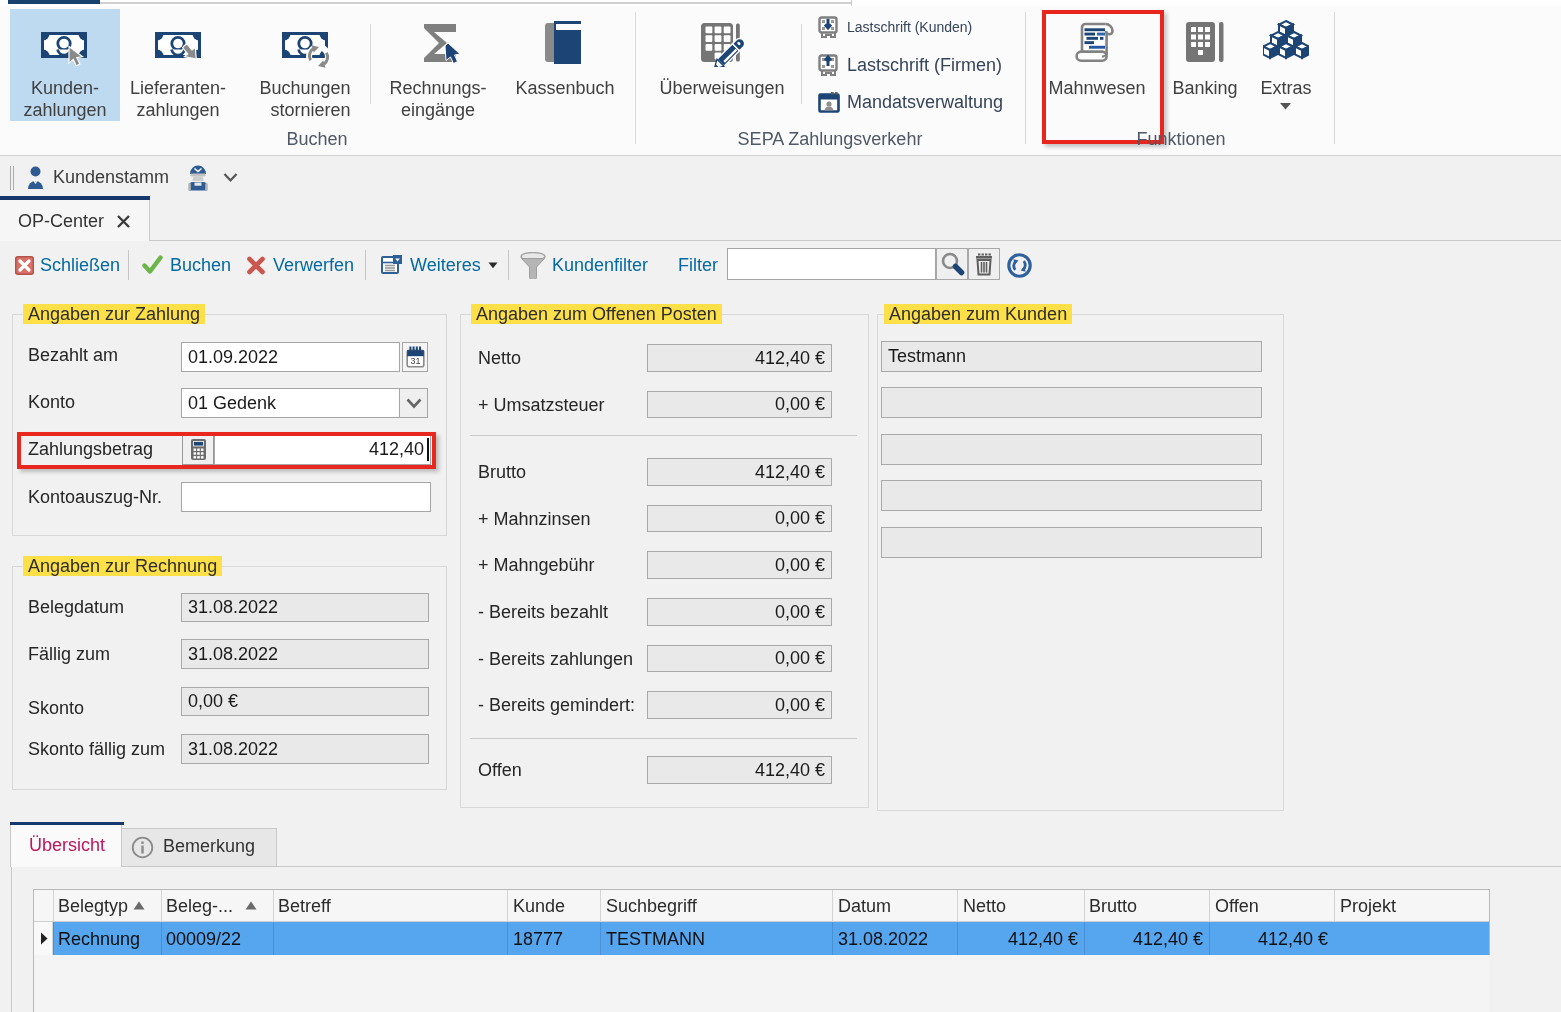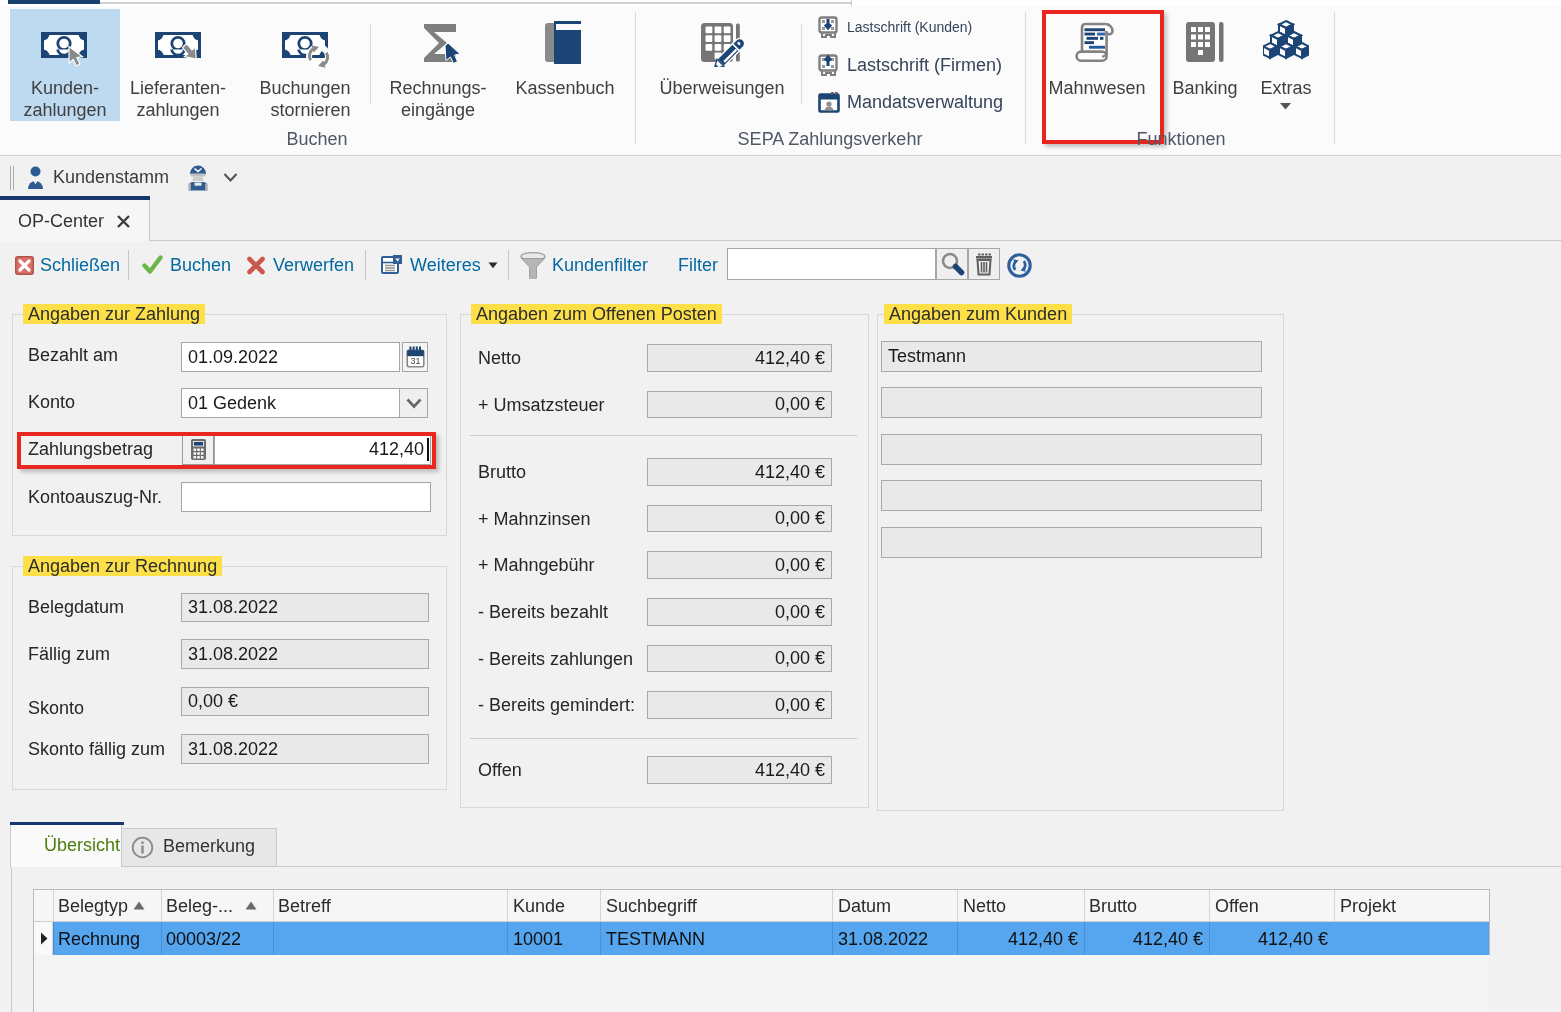--- a/index.html
+++ b/index.html
@@ -407,21 +407,21 @@
 <div class="inp ro" style="left:881px;top:387px;width:381px;height:31px;"></div>
 <div class="inp ro" style="left:881px;top:434px;width:381px;height:31px;"></div>
 <div class="inp ro" style="left:881px;top:480px;width:381px;height:31px;"></div>
 <div class="inp ro" style="left:881px;top:527px;width:381px;height:31px;"></div>
 
 <div class="a" style="left:122px;top:866px;width:1439px;height:1px;background:#c9c9c9;"></div>
 <div class="a" style="left:122px;top:828px;width:155px;height:38px;background:#e7e7e7;border:1px solid #c9c9c9;border-bottom:none;border-left:none;box-sizing:border-box;"></div>
 <div class="lbl" style="left:163px;top:836px;color:#333;">Bemerkung</div>
 <div class="a" style="left:10px;top:825px;width:112px;height:42px;background:#fafafa;border-left:1px solid #c9c9c9;border-right:1px solid #c9c9c9;box-sizing:border-box;"></div>
 <div class="a" style="left:10px;top:822px;width:114px;height:3px;background:#16386c;"></div>
-<div class="lbl" style="left:44px;top:835px;color:#4d7c0f;">Übersicht</div>
+<div class="lbl" style="left:29px;top:835px;color:#be185d;">Übersicht</div>
 <svg class="a" style="left:131px;top:836px;" width="23" height="23" viewBox="0 0 23 23">
  <circle cx="11.5" cy="11.5" r="9.8" fill="none" stroke="#8a8a8a" stroke-width="1.8"></circle>
  <rect x="10.3" y="5.5" width="2.4" height="2.4" fill="#8a8a8a"></rect>
  <rect x="10.3" y="9.5" width="2.4" height="8" fill="#8a8a8a"></rect>
 </svg>
 
 <div class="a" style="left:11px;top:867px;width:1px;height:145px;background:#c9c9c9;"></div>
 <div class="a" style="left:33px;top:889px;width:1457px;height:1px;background:#b9b9b9;"></div>
 <div class="a" style="left:33px;top:889px;width:1px;height:123px;background:#b9b9b9;"></div>
 <div class="a" style="left:1489px;top:889px;width:1px;height:66px;background:#b9b9b9;"></div>
@@ -451,22 +451,22 @@
 <div class="hdr" style="left:606px;">Suchbegriff</div>
 <div class="hdr" style="left:838px;">Datum</div>
 <div class="hdr" style="left:963px;">Netto</div>
 <div class="hdr" style="left:1089px;">Brutto</div>
 <div class="hdr" style="left:1215px;">Offen</div>
 <div class="hdr" style="left:1340px;">Projekt</div>
 
 <div class="a" style="left:34px;top:922px;width:19px;height:33px;background:#f9f9f9;border-right:1px solid #d4d4d4;box-sizing:border-box;"></div>
 <div class="a" style="left:53px;top:922px;width:1436px;height:33px;background:#55a5ef;"></div>
 <div class="cell" style="left:58px;">Rechnung</div>
-<div class="cell" style="left:166px;">00003/22</div>
-<div class="cell" style="left:513px;">10001</div>
+<div class="cell" style="left:166px;">00009/22</div>
+<div class="cell" style="left:513px;">18777</div>
 <div class="cell" style="left:606px;">TESTMANN</div>
 <div class="cell" style="left:838px;">31.08.2022</div>
 <div class="cell" style="right:483px;">412,40 €</div>
 <div class="cell" style="right:358px;">412,40 €</div>
 <div class="cell" style="right:233px;">412,40 €</div>
 <div class="a" style="left:53px;top:922px;width:1px;height:33px;background:#4a90d6;"></div>
 <div class="a" style="left:161px;top:922px;width:1px;height:33px;background:#4a90d6;"></div>
 <div class="a" style="left:273px;top:922px;width:1px;height:33px;background:#4a90d6;"></div>
 <div class="a" style="left:507px;top:922px;width:1px;height:33px;background:#4a90d6;"></div>
 <div class="a" style="left:600px;top:922px;width:1px;height:33px;background:#4a90d6;"></div>

